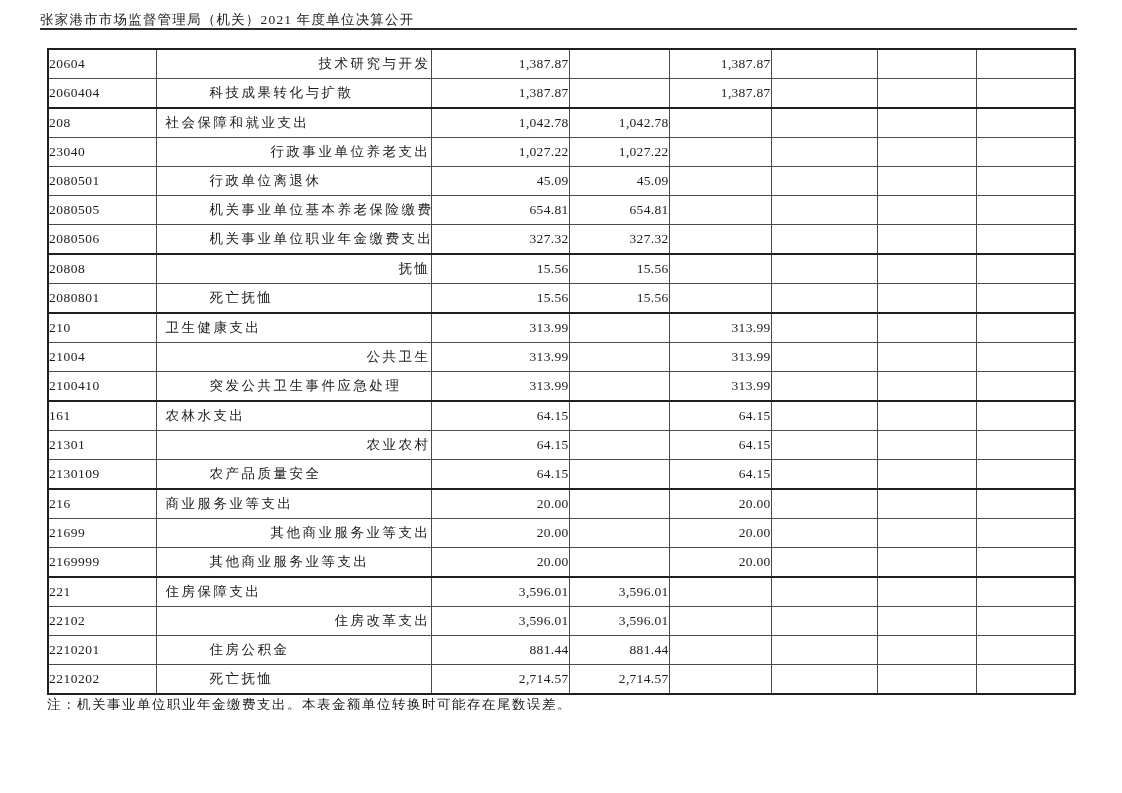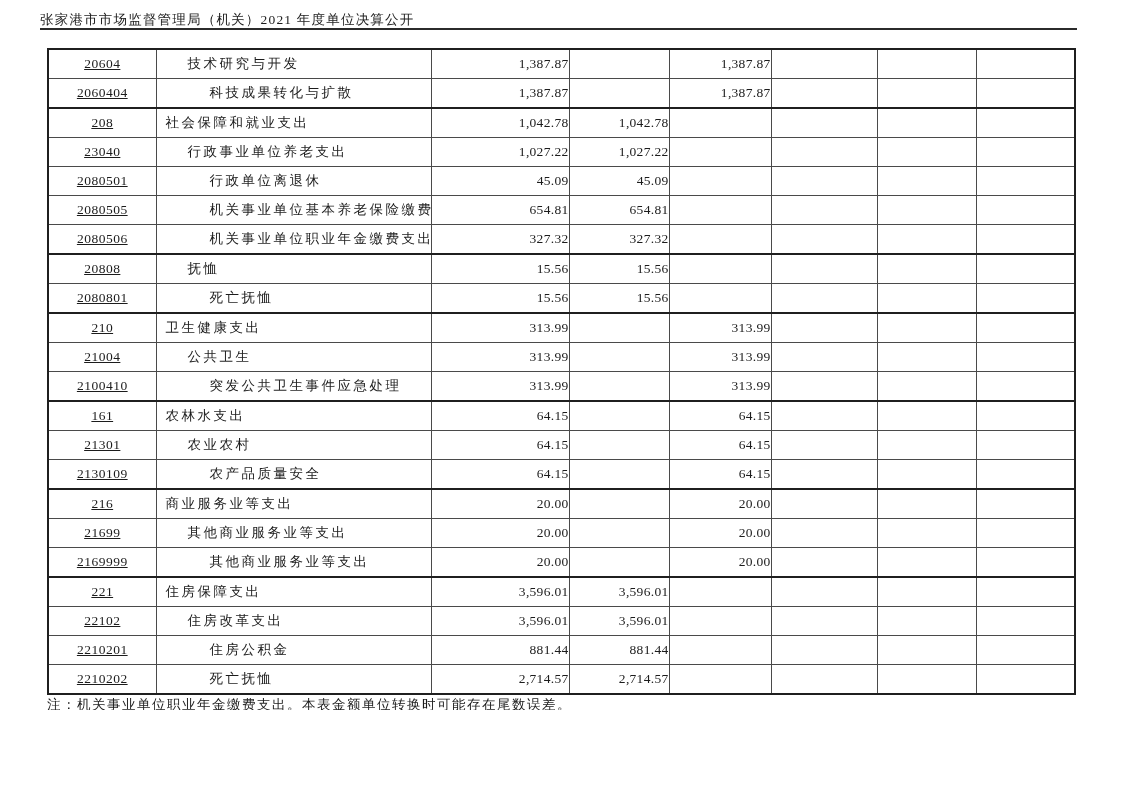--- a/index.html
+++ b/index.html
@@ -50,31 +50,30 @@
     padding: 0;
     font-size: 13.5px;
     overflow: hidden;
     white-space: nowrap;
     vertical-align: middle;
   }
   tr.section-start td {
     border-top: 2px solid #1f1f1f;
   }
   td.code {
-    text-align: center;
+    text-align: left;
     padding-left: 10px;
     letter-spacing: 0.5px;
-    text-decoration: underline;
   }
   td.name {
     text-align: left;
     letter-spacing: 2.5px;
   }
   td.name.ind0 { padding-left: 9px; }
-  td.name.ind1 { padding-left: 31px; }
+  td.name.ind1 { padding-left: 31px; text-align: right; }
   td.name.ind2 { padding-left: 53px; }
   td.num {
     text-align: right;
     padding-right: 9px;
     letter-spacing: 0.3px;
   }
   #note {
     position: absolute;
     left: 47px;
     top: 696px;

